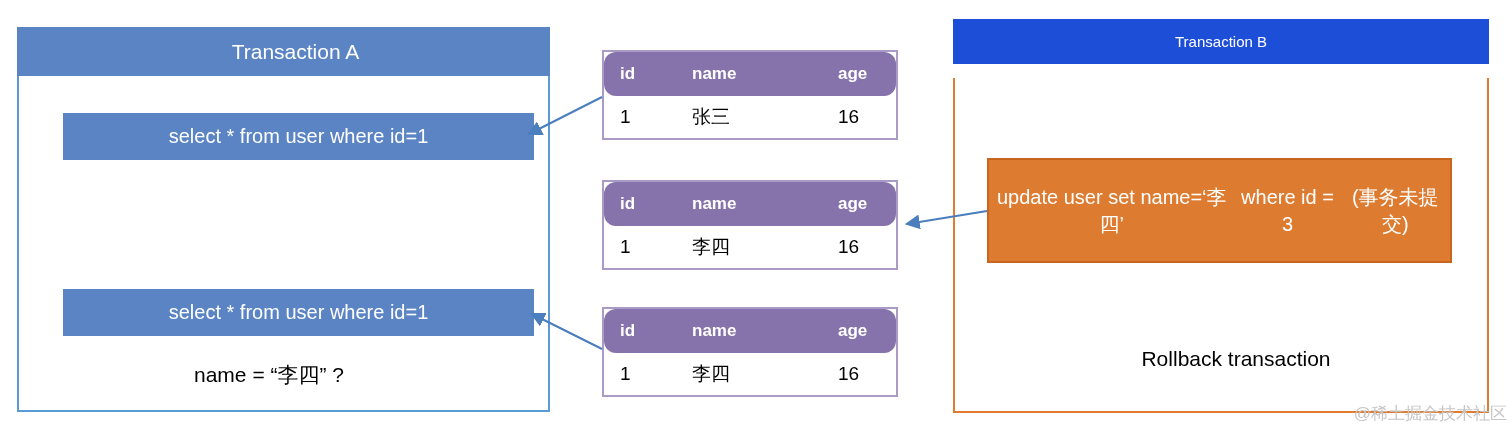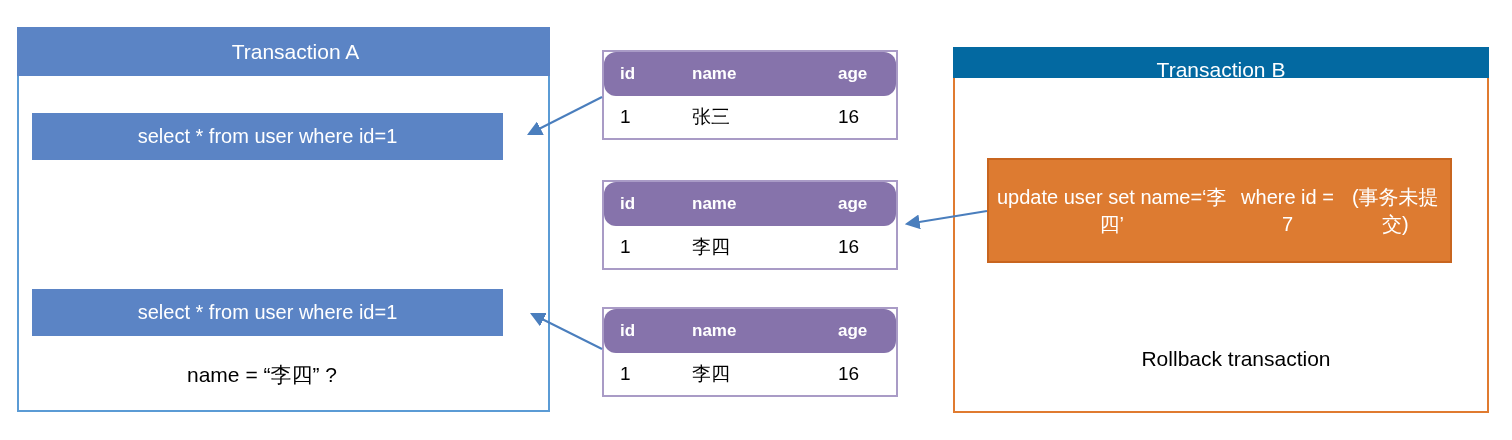--- a/index.html
+++ b/index.html
@@ -13,49 +13,49 @@
   .txa-header {
     left:17px; top:27px; width:533px; height:49px;
     background:#5b84c5; color:#ffffff; font-size:21px;
     display:flex; align-items:center; justify-content:center;padding-left:24px;
   }
   .txa-body {
     left:17px; top:76px; width:533px; height:336px;
     border:2px solid #5b9bd5; border-top:none; background:#ffffff;
   }
   .sql-box {
-    left:32px; width:471px; height:47px; background:#5b84c5;
+    left:63px; width:471px; height:47px; background:#5b84c5;
     color:#ffffff; font-size:20px;
     display:flex; align-items:center; justify-content:center;
   }
   .sql-1 { top:113px; }
   .sql-2 { top:289px; }
   .name-question {
-    left:27px; top:361px; width:470px; text-align:center;
+    left:34px; top:361px; width:470px; text-align:center;
     color:#000000; font-size:21px;
   }
 
   
   .dtable {
     left:602px; width:296px; border:2px solid #a99bc6; background:#ffffff;
   }
   .t1 { top:50px; } .t2 { top:180px; } .t3 { top:307px; }
   .thead, .trow {
     display:grid; grid-template-columns:88px 122px 82px; align-items:center;
   }
   .thead { background:#8673ab; color:#ffffff; font-weight:bold; font-size:17px; height:44px;border-radius:12px; }
   .trow  { color:#000000; font-size:19px; height:42px; background:#ffffff; }
   .cell-id   { padding-left:16px; text-align:left; }
   .cell-name { text-align:left; }
   .cell-age  { padding-left:8px; text-align:left;margin-left:16px; }
 
   
   .txb-header {
-    left:953px; top:47px; width:536px; height:45px;
-    background:#0369a1; color:#ffffff; font-size:21px;
+    left:953px; top:19px; width:536px; height:45px;
+    background:#1d4ed8; color:#ffffff; font-size:15px;
     display:flex; align-items:center; justify-content:center;
   }
   .txb-body {
     left:953px; top:78px; width:536px; height:335px;
     border:2px solid #e07b30; border-top:none; background:#ffffff;
   }
   .update-box {
     left:987px; top:158px; width:465px; height:105px;
     background:#dd7b31; border:2px solid #c8651f;
     color:#ffffff; font-size:20px; line-height:27px; text-align:center;
@@ -127,25 +127,26 @@
       <div class="cell-age">16</div>
     </div>
   </div>
 
   <div class="abs txb-header">
     <span>Transaction B</span>
   </div>
   <div class="abs txb-body"></div>
   <div class="abs update-box">
     <div>update user set name=‘李四’</div>
-    <div>where id = 7</div>
+    <div>where id = 3</div>
     <div>(事务未提交)</div>
   </div>
   <div class="abs rollback-label">Rollback transaction</div>
 
+  <div class="abs watermark">@稀土掘金技术社区</div>
 
   <svg class="abs arrow-layer" width="1512" height="440" viewBox="0 0 1512 440" xmlns="http://www.w3.org/2000/svg">
     <defs>
       <marker id="ah" viewBox="0 0 10 10" refX="8.5" refY="5" markerWidth="7.5" markerHeight="7.5" orient="auto" markerUnits="strokeWidth">
         <path d="M0,0 L10,5 L0,10 z" fill="#4a7ebd"></path>
       </marker>
     </defs>
     <line x1="602" y1="97" x2="529" y2="134" stroke="#4a7ebd" stroke-width="2" marker-end="url(#ah)"></line>
     <line x1="987" y1="211" x2="907" y2="224" stroke="#4a7ebd" stroke-width="2" marker-end="url(#ah)"></line>
     <line x1="602" y1="349" x2="532" y2="314" stroke="#4a7ebd" stroke-width="2" marker-end="url(#ah)"></line>

